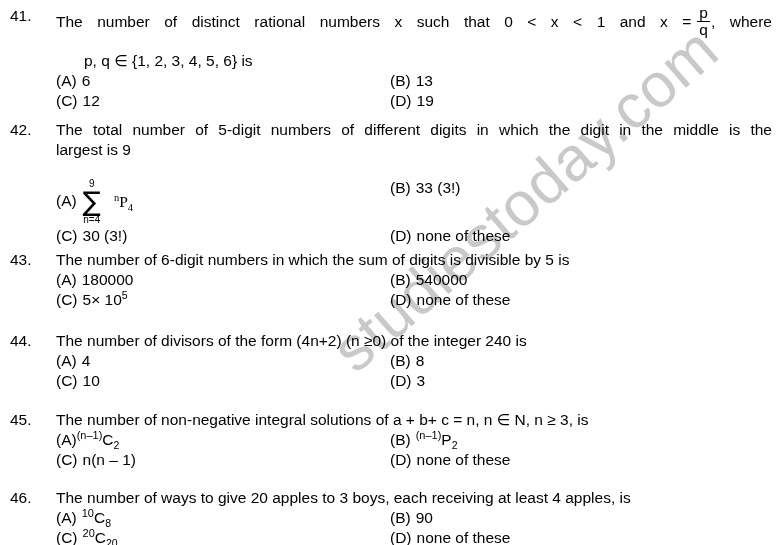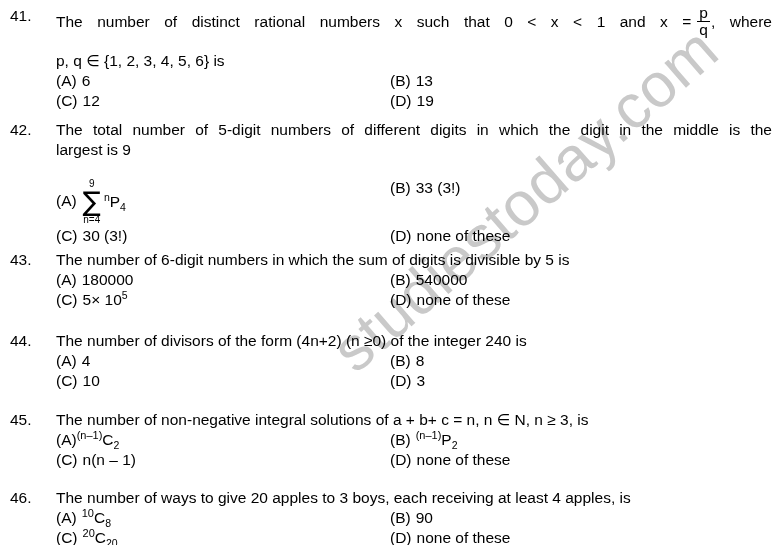--- a/index.html
+++ b/index.html
@@ -150,41 +150,42 @@
     display: block;
     font-size: 27px;
     line-height: 25px;
     font-family: "DejaVu Sans", sans-serif;
   }
   .sum-wrap { display: inline-block; vertical-align: middle; }
   .sum-term {
     display: inline-block;
     vertical-align: middle;
     font-size: 15.5px;
-    margin-left: 2px;
+    margin-left: 12px;
+    font-family: Liberation Serif, serif;
   }
 
   .wsp { display: inline-block; width: 5px; }
 </style>
 </head>
 <body>
 
 <div id="watermark">
   <div class="wm-text">studiestoday.com</div>
 </div>
 
 <div id="sheet">
 
   <div class="question" style="top:6px;">
     <div class="qnum">41.</div>
     <div class="qbody">
       <div class="stem justified" style="position:relative;height:38px;">
         <span>The  number  of  distinct  rational  numbers  x  such  that  0  &lt;  x  &lt;  1  and  x  =</span><span class="wsp"></span><span class="frac"><span class="num">p</span><span class="den">q</span></span><span>, where</span>
       </div>
-      <div class="stem plain" style="margin-top:7px;">p, q ∈ {1, 2, 3, 4, 5, 6}  is</div>
+      <div class="stem plain" style="margin-top:7px;margin-left:28px;">p, q ∈ {1, 2, 3, 4, 5, 6}  is</div>
       <div class="opt-row">
         <span class="opt col-a"><span>(A)</span><span class="wsp"></span><span>6</span></span>
         <span class="opt col-b"><span>(B)</span><span class="wsp"></span><span>13</span></span>
       </div>
       <div class="opt-row">
         <span class="opt col-a"><span>(C)</span><span class="wsp"></span><span>12</span></span>
         <span class="opt col-b"><span>(D)</span><span class="wsp"></span><span>19</span></span>
       </div>
     </div>
   </div>

